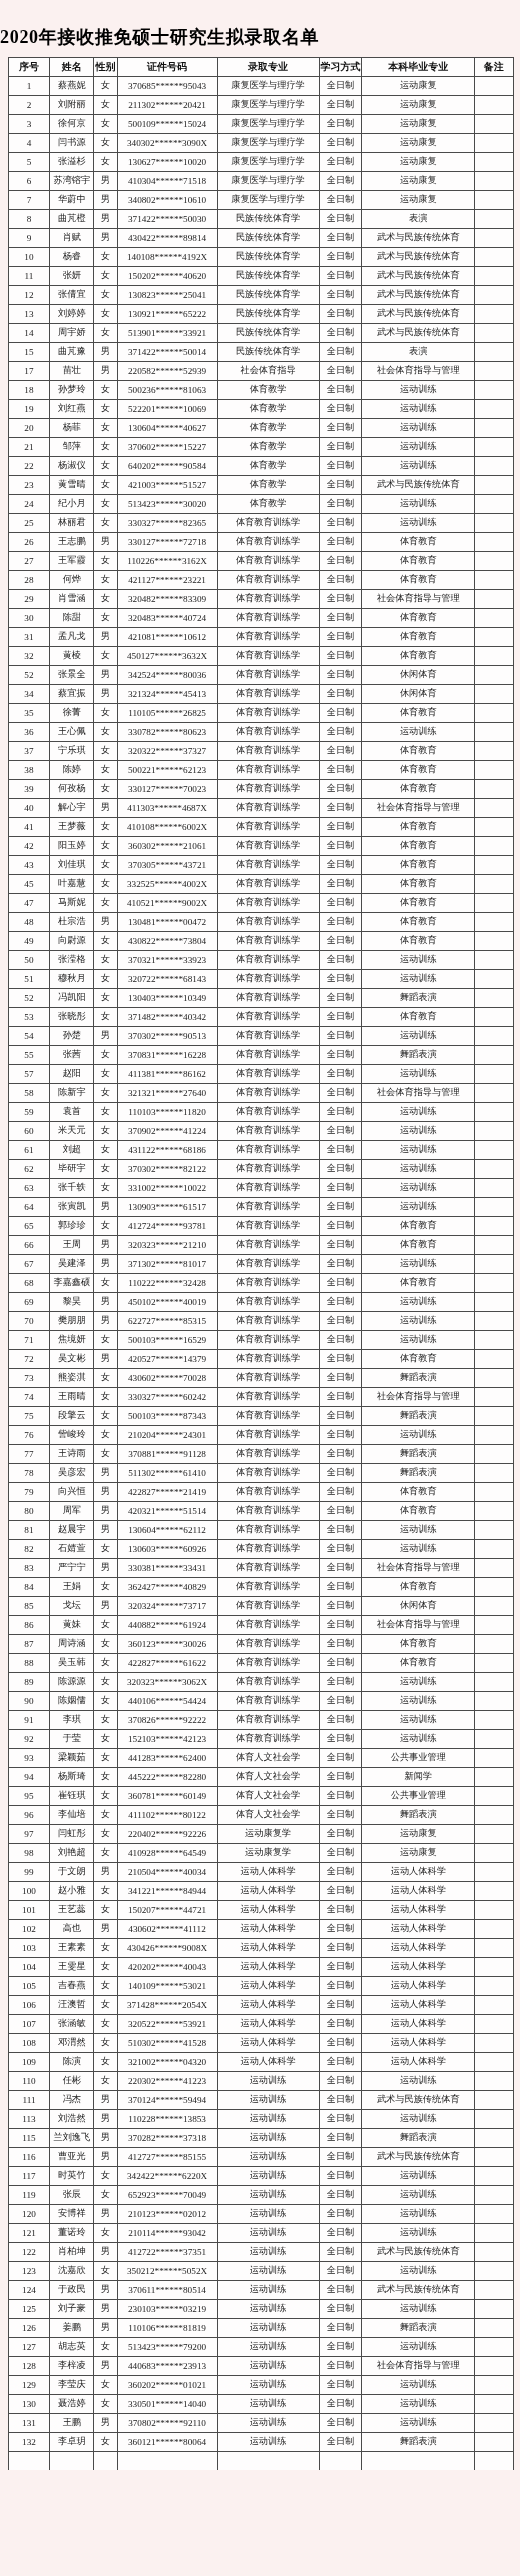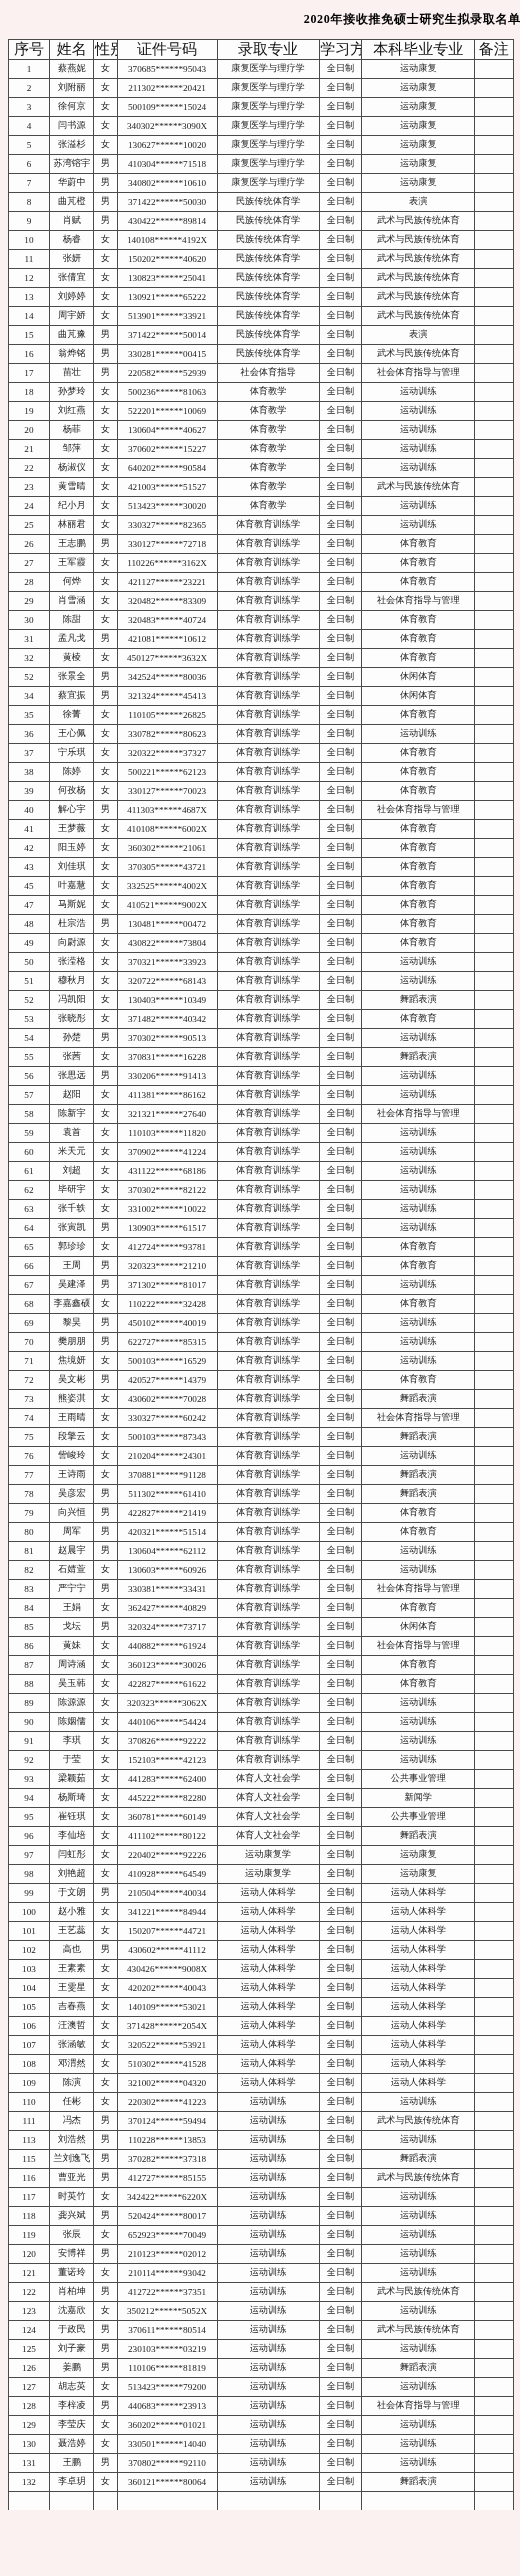--- a/index.html
+++ b/index.html
@@ -10,25 +10,25 @@
   }
   .page {
     position: relative;
     width: 521px;
     height: 2576px;
     overflow: hidden;
     background: #fbf1f0;
   }
   .doc-title {
     margin: 0;
-    padding-top: 8px;
+    padding-top: 26px;
     height: 22px;
     line-height: 22px;
-    text-align: right;
-    font-size: 12px;
+    text-align: left;
+    font-size: 18px;
     font-weight: bold;
     color: #000;
     letter-spacing: 0.7px;
   }
   table.admission {
     border-collapse: collapse;
     table-layout: fixed;
     width: 506px;
     margin-left: 7.5px;
     margin-top: 8.8px;
@@ -38,22 +38,22 @@
     border: 0.7px solid #4a4a4a;
     padding: 0 0.7px;
     text-align: center;
     vertical-align: middle;
     color: #1a1a1a;
     overflow: hidden;
     white-space: nowrap;
   }
   table.admission thead tr { height: 19px; }
   table.admission th {
-    font-size: 15px;
-    font-weight: normal;
+    font-size: 10px;
+    font-weight: bold;
     color: #111;
     margin-left: 40px;
   }
   table.admission tbody tr { height: 19px; }
   table.admission td { font-size: 9.2px; }
   td.c-no, td.c-id { font-size: 10px; font-family: "Liberation Serif", "DejaVu Serif", serif; }
   tr.partial-row td { border-bottom: none; }
 </style>
 </head>
 <body>
@@ -229,30 +229,20 @@
       <td class="c-no">15</td>
       <td class="c-name">曲芃豫</td>
       <td class="c-gender">男</td>
       <td class="c-id">371422******50014</td>
       <td class="c-major">民族传统体育学</td>
       <td class="c-mode">全日制</td>
       <td class="c-ugmajor">表演</td>
       <td class="c-remark"></td>
     </tr>
         <tr>
-      <td class="c-no">16</td>
-      <td class="c-name">翁烨铭</td>
-      <td class="c-gender">男</td>
-      <td class="c-id">330281******00415</td>
-      <td class="c-major">民族传统体育学</td>
-      <td class="c-mode">全日制</td>
-      <td class="c-ugmajor">武术与民族传统体育</td>
-      <td class="c-remark"></td>
-    </tr>
-        <tr>
       <td class="c-no">17</td>
       <td class="c-name">苗壮</td>
       <td class="c-gender">男</td>
       <td class="c-id">220582******52939</td>
       <td class="c-major">社会体育指导</td>
       <td class="c-mode">全日制</td>
       <td class="c-ugmajor">社会体育指导与管理</td>
       <td class="c-remark"></td>
     </tr>
         <tr>
@@ -609,30 +599,20 @@
       <td class="c-no">55</td>
       <td class="c-name">张茜</td>
       <td class="c-gender">女</td>
       <td class="c-id">370831******16228</td>
       <td class="c-major">体育教育训练学</td>
       <td class="c-mode">全日制</td>
       <td class="c-ugmajor">舞蹈表演</td>
       <td class="c-remark"></td>
     </tr>
         <tr>
-      <td class="c-no">56</td>
-      <td class="c-name">张思远</td>
-      <td class="c-gender">男</td>
-      <td class="c-id">330206******91413</td>
-      <td class="c-major">体育教育训练学</td>
-      <td class="c-mode">全日制</td>
-      <td class="c-ugmajor">运动训练</td>
-      <td class="c-remark"></td>
-    </tr>
-        <tr>
       <td class="c-no">57</td>
       <td class="c-name">赵阳</td>
       <td class="c-gender">女</td>
       <td class="c-id">411381******86162</td>
       <td class="c-major">体育教育训练学</td>
       <td class="c-mode">全日制</td>
       <td class="c-ugmajor">运动训练</td>
       <td class="c-remark"></td>
     </tr>
         <tr>
@@ -1203,30 +1183,20 @@
       <td class="c-major">运动训练</td>
       <td class="c-mode">全日制</td>
       <td class="c-ugmajor">武术与民族传统体育</td>
       <td class="c-remark"></td>
     </tr>
         <tr>
       <td class="c-no">117</td>
       <td class="c-name">时英竹</td>
       <td class="c-gender">女</td>
       <td class="c-id">342422******6220X</td>
-      <td class="c-major">运动训练</td>
-      <td class="c-mode">全日制</td>
-      <td class="c-ugmajor">运动训练</td>
-      <td class="c-remark"></td>
-    </tr>
-        <tr>
-      <td class="c-no">118</td>
-      <td class="c-name">龚兴斌</td>
-      <td class="c-gender">男</td>
-      <td class="c-id">520424******80017</td>
       <td class="c-major">运动训练</td>
       <td class="c-mode">全日制</td>
       <td class="c-ugmajor">运动训练</td>
       <td class="c-remark"></td>
     </tr>
         <tr>
       <td class="c-no">119</td>
       <td class="c-name">张辰</td>
       <td class="c-gender">女</td>
       <td class="c-id">652923******70049</td>

